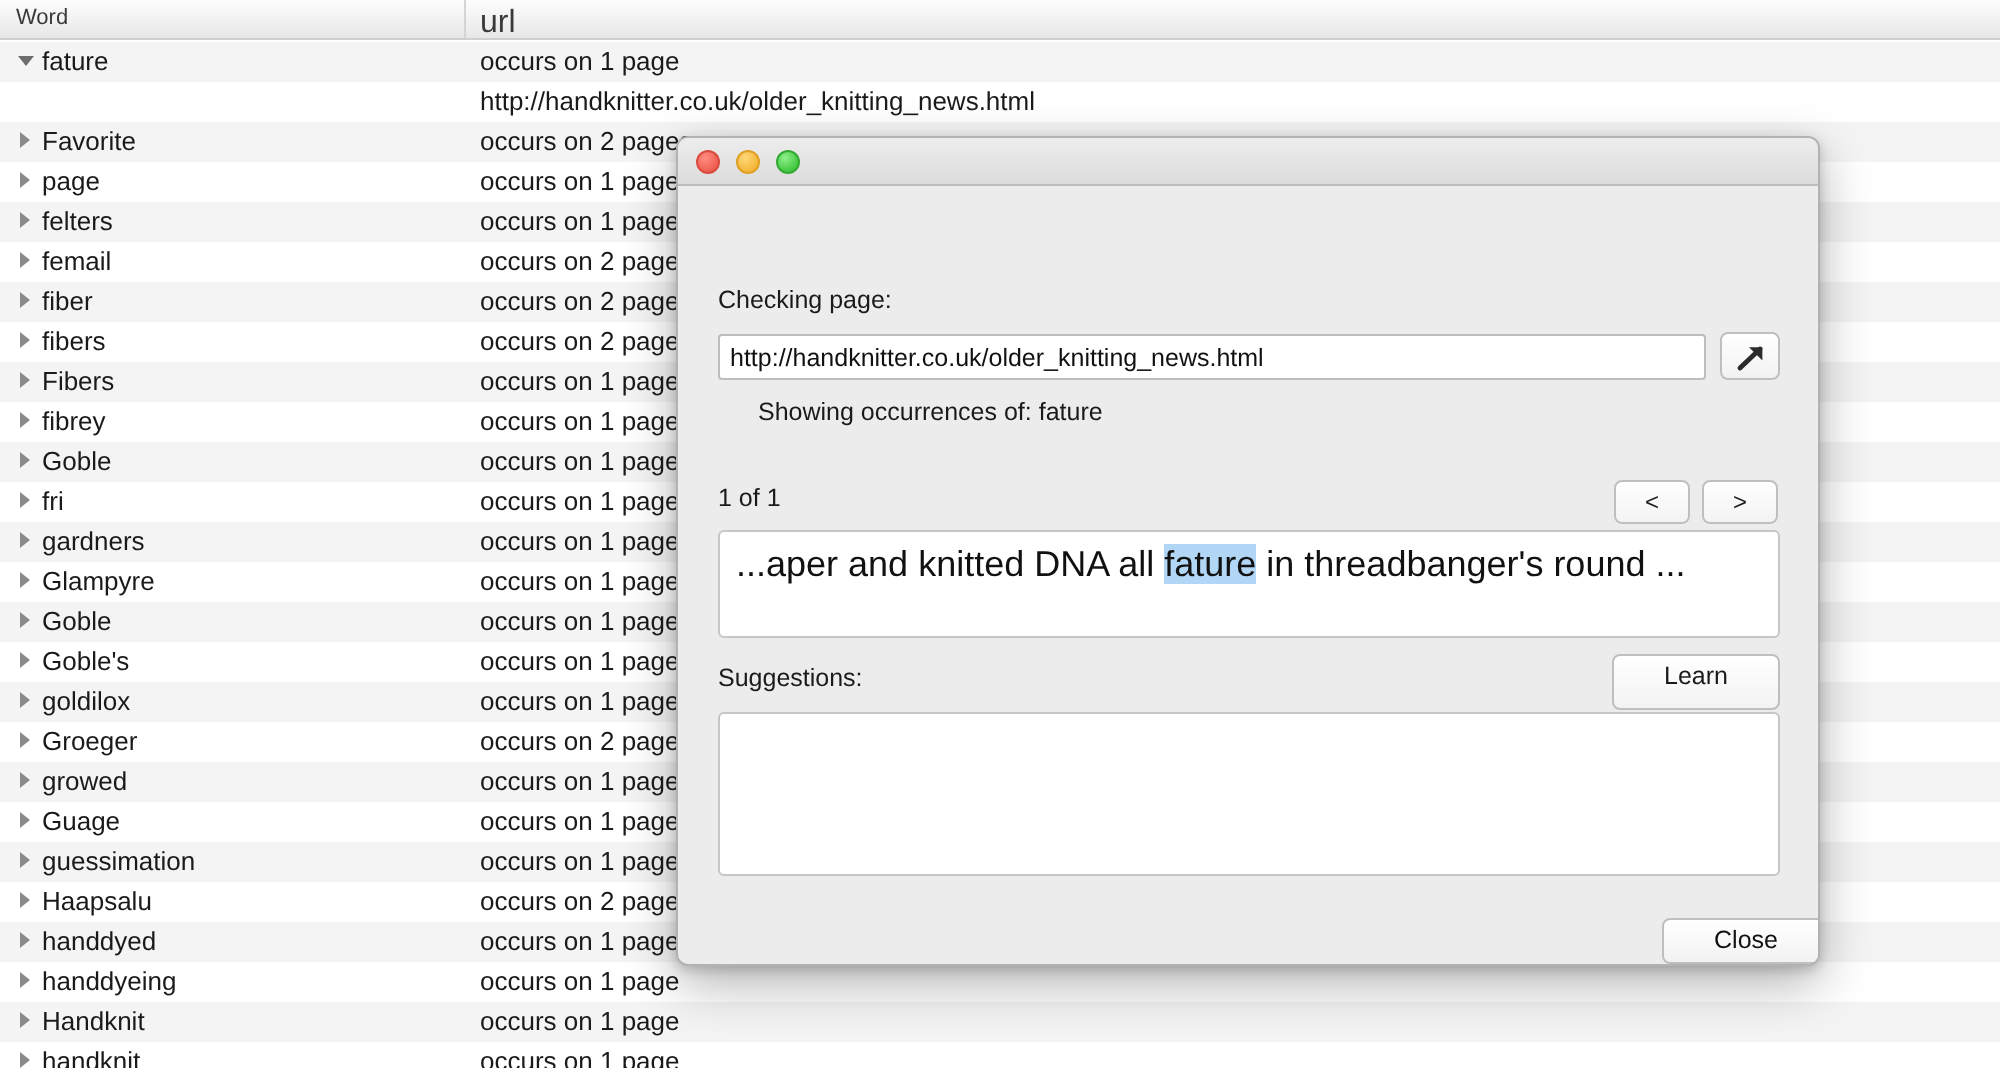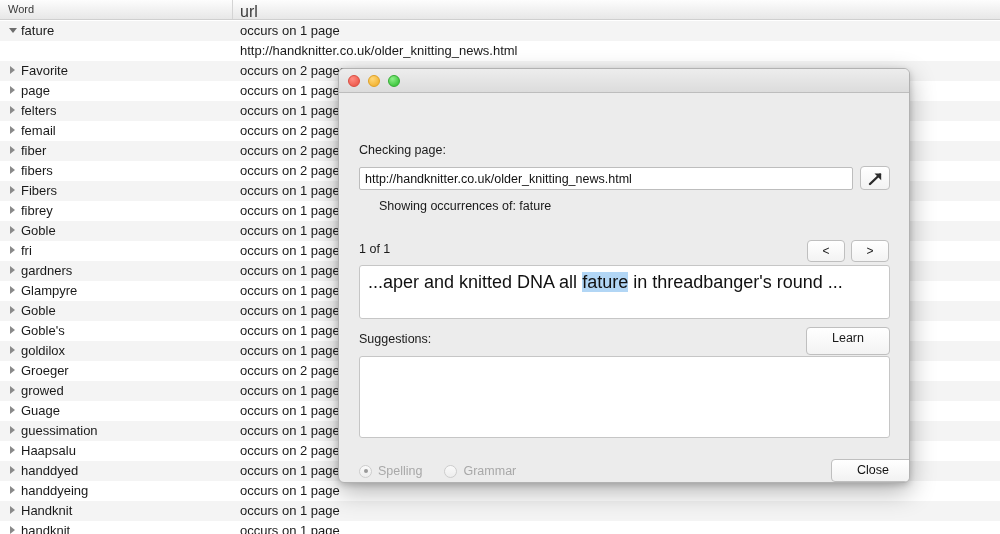--- a/index.html
+++ b/index.html
@@ -476,27 +476,17 @@
     <div class="context-box">
       <span>...aper and knitted DNA all </span><span class="hl">fature</span><span> in threadbanger's round ...</span>
     </div>
 
     <div class="lbl" style="left:20px; top:239px;">Suggestions:</div>
 
     <div class="learn-btn">Learn</div>
 
     <div class="suggest-box"></div>
 
-    <div class="radio-group">
-      <div class="radio checked">
-        <span class="dot"></span>
-        <span>Spelling</span>
-      </div>
-      <div class="radio">
-        <span class="dot"></span>
-        <span>Grammar</span>
-      </div>
-    </div>
 
     <div class="close-btn">Close</div>
 
   </div>
 </div>
 
 </body></html>

